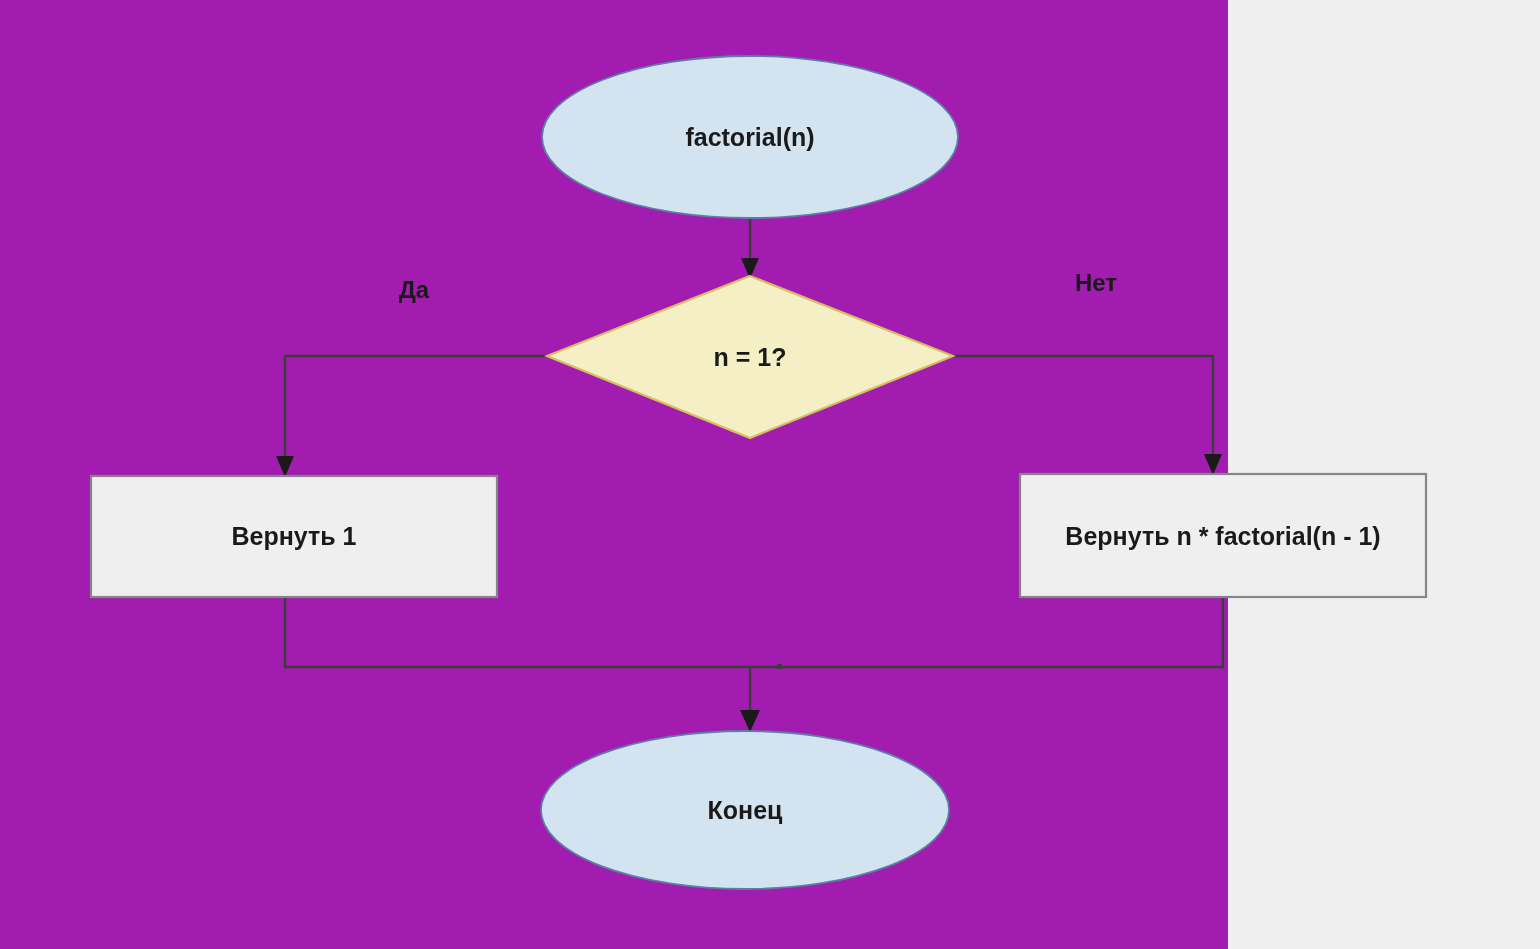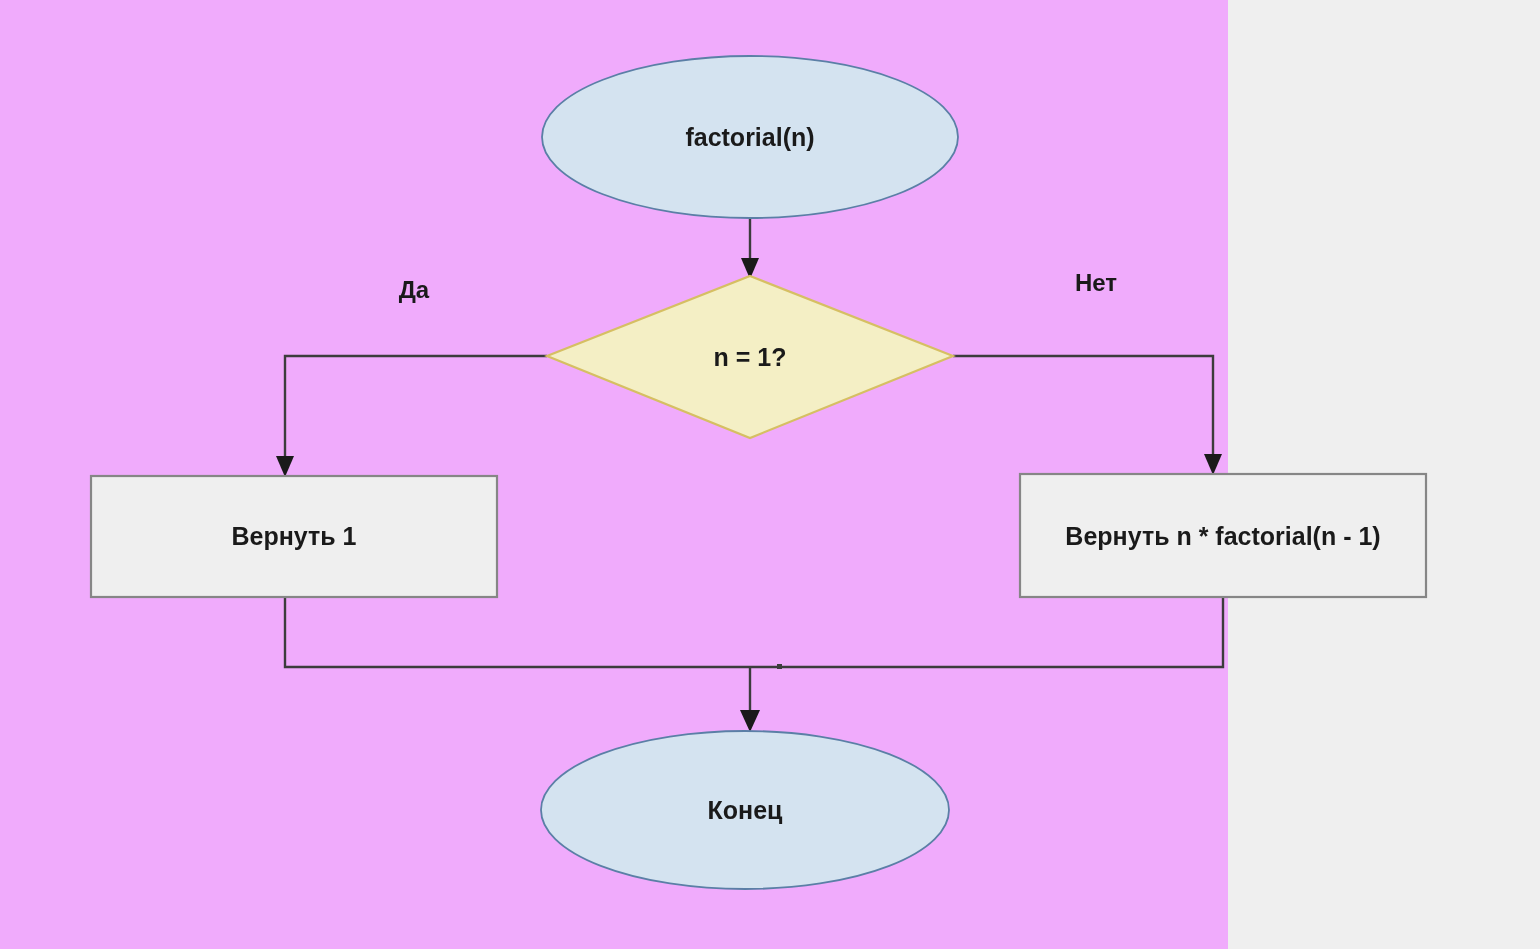--- a/index.html
+++ b/index.html
@@ -11,21 +11,21 @@
     width: 1540px;
     height: 949px;
     background: #efefef;
     font-family: "Liberation Sans", sans-serif;
     overflow: hidden;
   }
   #flowchart-canvas {
     position: relative;
     width: 1228px;
     height: 949px;
-    background: #f0abfc;
+    background: #a21caf;
   }
   svg#diagram-svg {
     position: absolute;
     top: 0;
     left: 0;
     width: 1540px;
     height: 949px;
     display: block;
   }
   .node-label {

